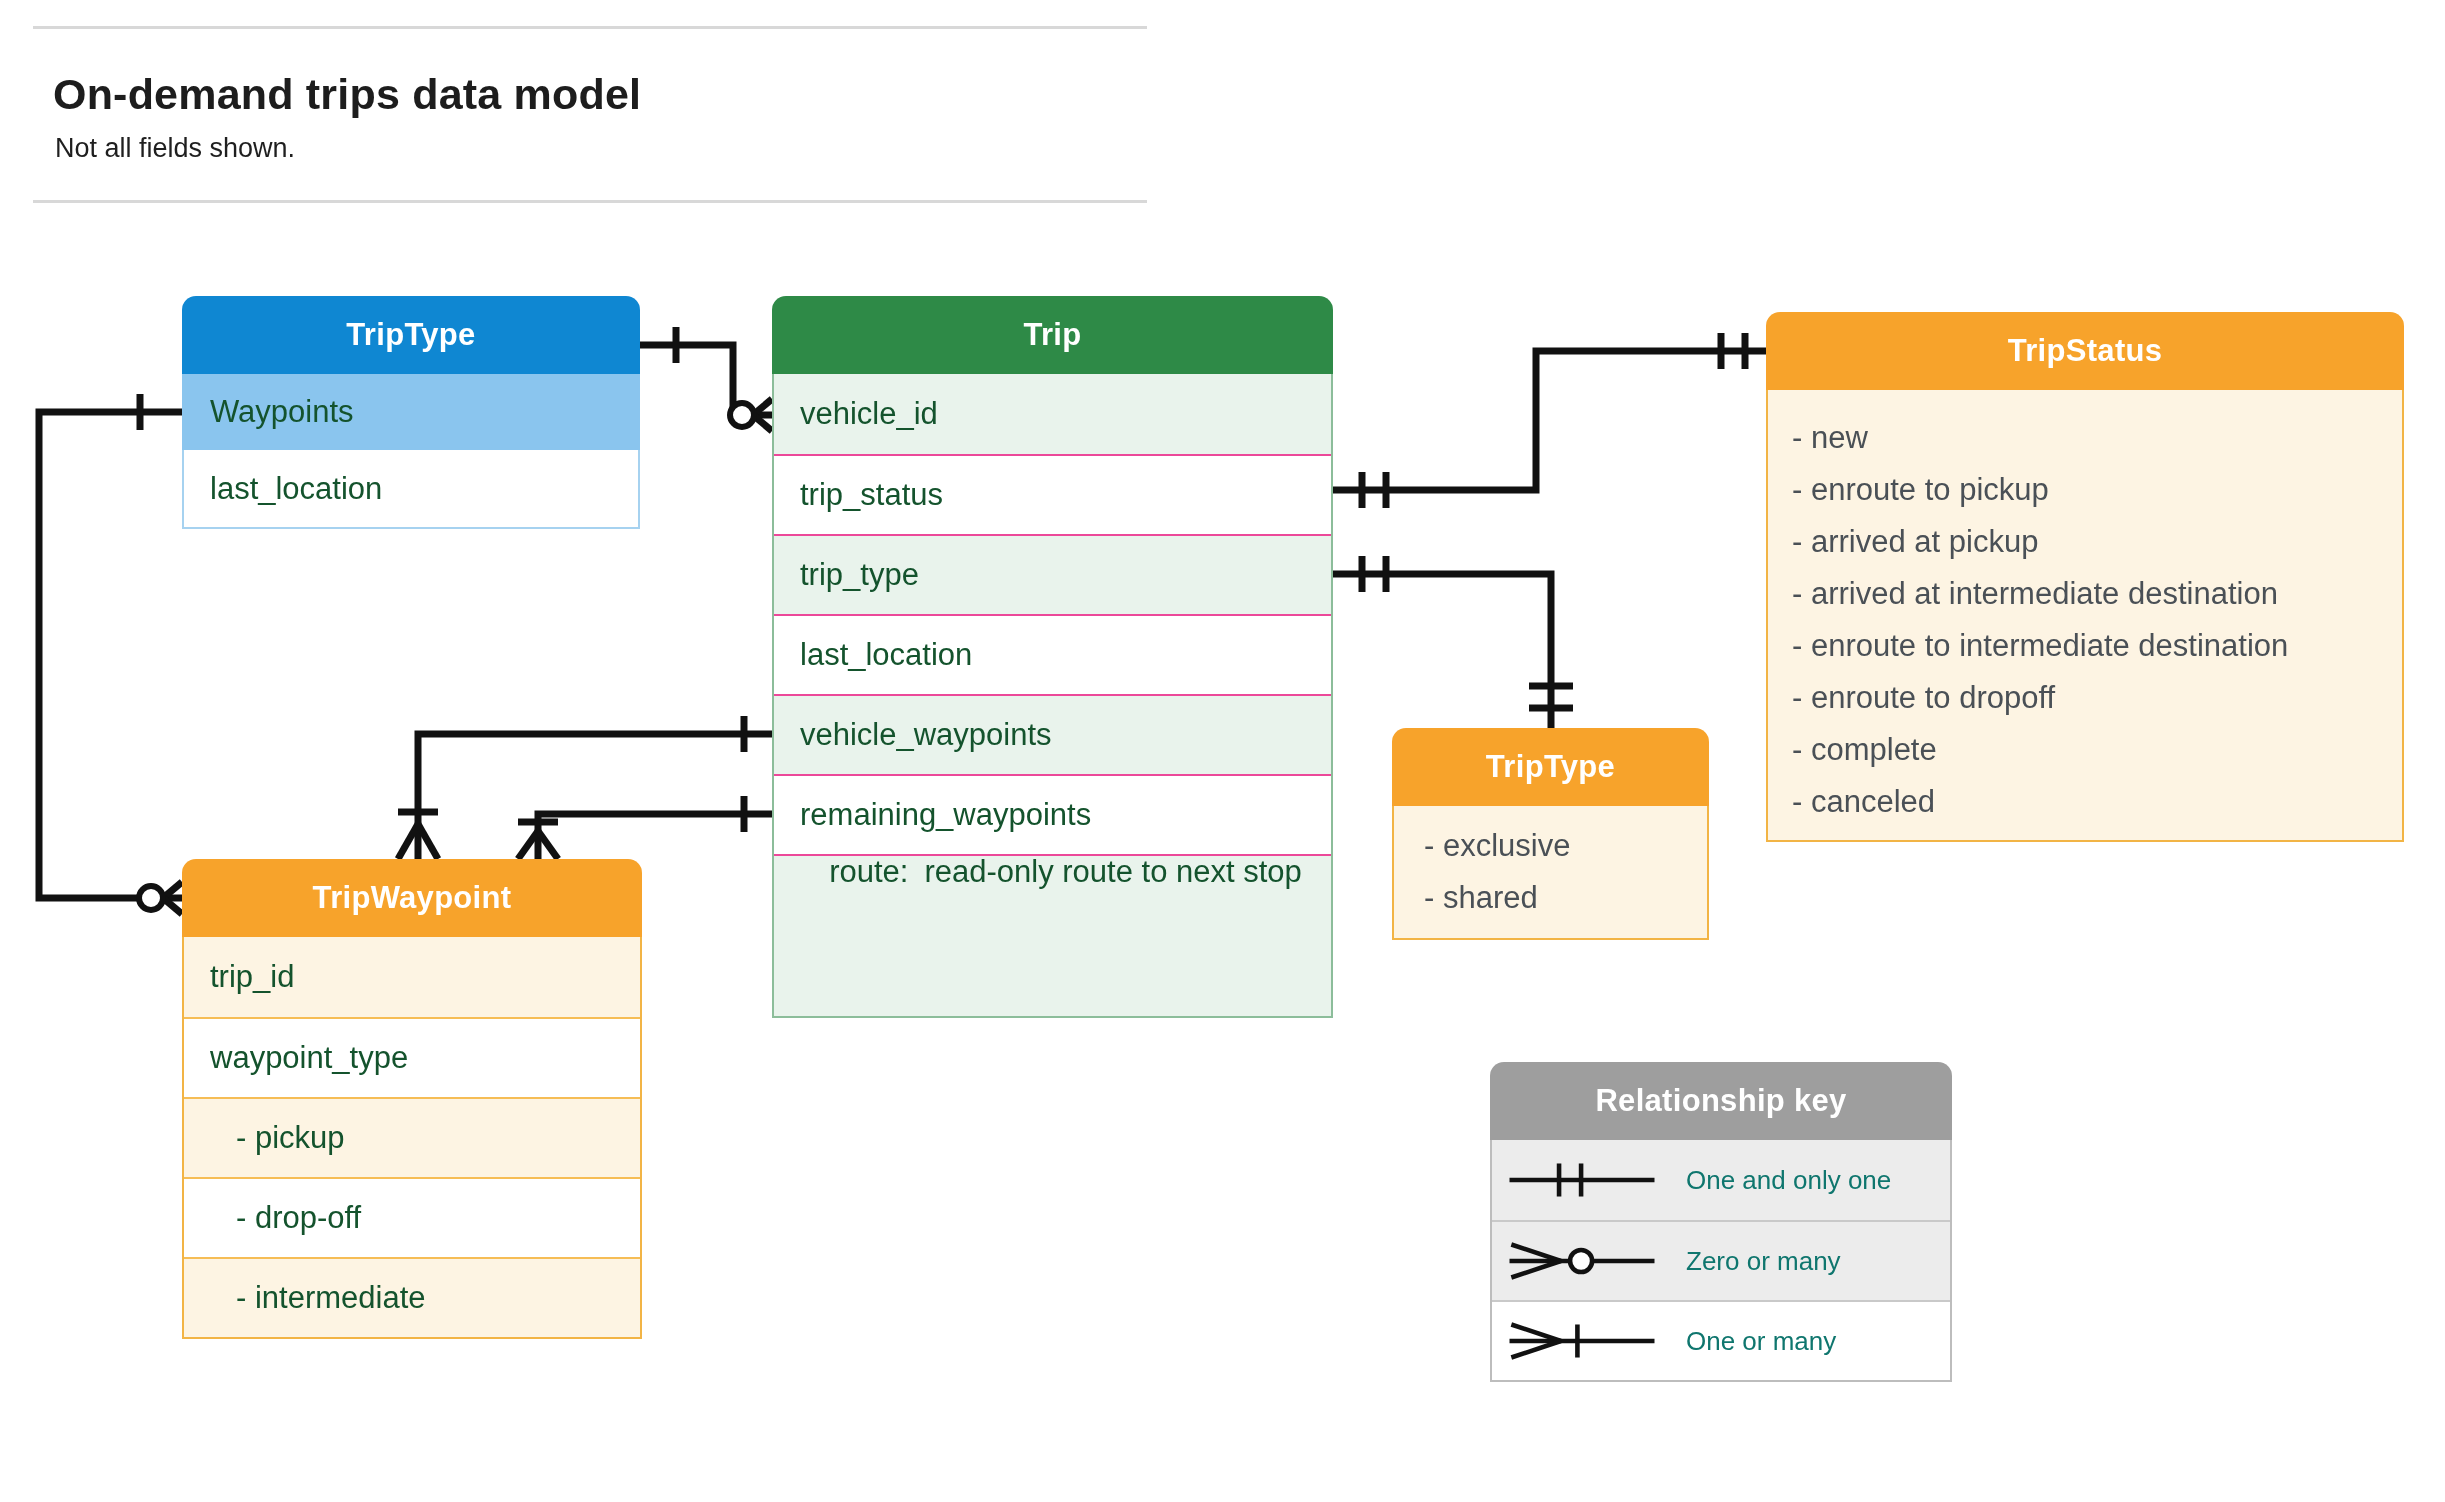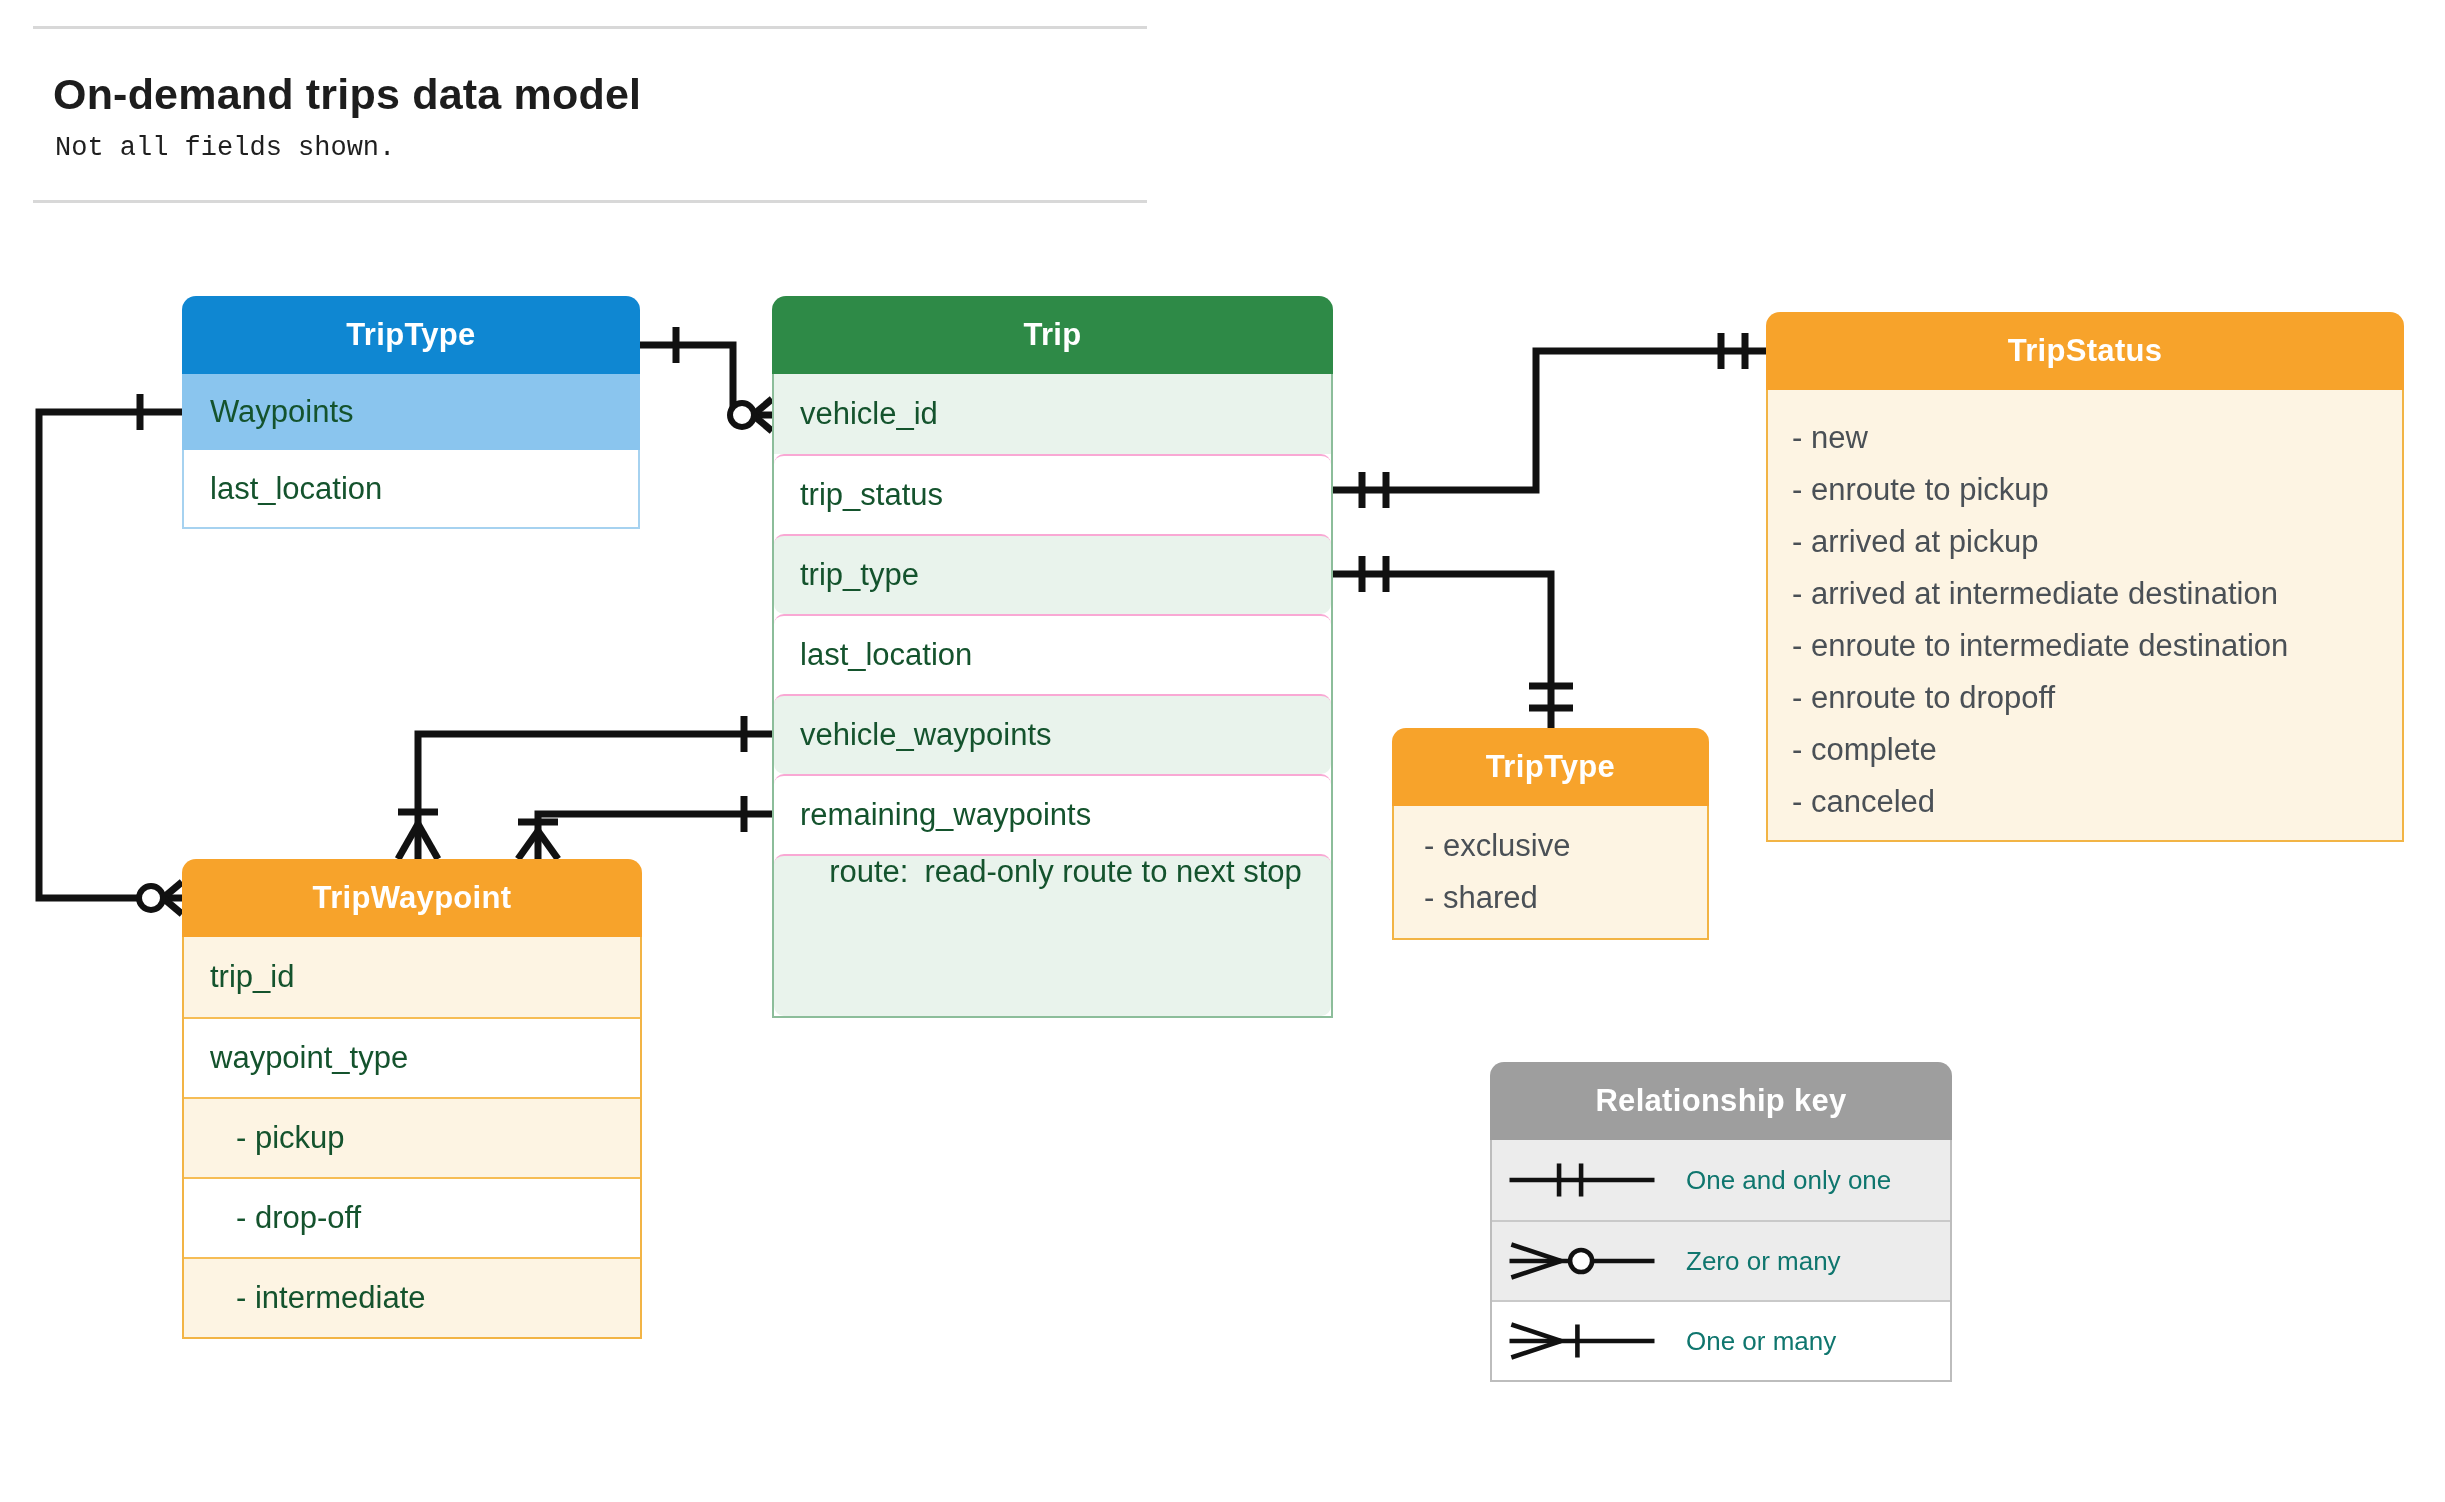--- a/index.html
+++ b/index.html
@@ -3,41 +3,41 @@
 <meta charset="utf-8">
 <style>
   html,body{margin:0;padding:0;}
   body{
     width:2445px;height:1502px;position:relative;background:#ffffff;
     font-family:"Liberation Sans",sans-serif;overflow:hidden;
     -webkit-font-smoothing:antialiased;
   }
   .rule{position:absolute;height:3px;background:#d8d8d8;}
   .page-title{position:absolute;left:53px;top:70px;font-size:43px;font-weight:bold;color:#1d1d1d;letter-spacing:.2px;}
-  .page-subtitle{position:absolute;left:55px;top:133px;font-size:27px;color:#1f1f1f;font-family:Liberation Mono, monospace;}
+  .page-subtitle{position:absolute;left:55px;top:133px;font-size:27px;color:#1f1f1f;}
 
   .entity{position:absolute;}
   .entity .hdr{
     height:78px;border-radius:14px 14px 0 0;display:flex;align-items:center;justify-content:center;
     color:#ffffff;font-size:31px;font-weight:bold;letter-spacing:.3px;
   }
   .entity .body{background:#ffffff;box-sizing:border-box;}
   .row{height:80px;display:flex;align-items:center;padding-left:26px;font-size:31px;color:#14532d;box-sizing:border-box;}
   .indent{padding-left:52px;}
 
   
   .hdr.blue{background:#0f87d2;}
   .body.blue-body{border:2px solid #a6d2f0;border-top:none;}
   .row.blue-hl{background:#8ac5ee;height:76px;margin:-0px -2px 0 -2px;padding-left:28px;}
   .row.v-white{height:77px;background:#ffffff;}
 
   
   .hdr.green{background:#2e8a47;}
   .body.green-body{border:2px solid #8cbd9a;border-top:none;}
-  .green-body .row + .row{border-top:2px solid #f9a8d4;border-radius:10px;}
+  .green-body .row + .row{border-top:2px solid #ec4899;}
   .row.g-tint{background:#e9f3ec;}
   .row.route{height:162px;align-items:flex-start;justify-content:center;gap:16px;}
   .row.route div{line-height:1;}
 
   
   .hdr.orange{background:#f7a32b;}
   .body.orange-body{border:2px solid #f2b445;border-top:none;}
   .orange-body .row + .row{border-top:2px solid #f6bd55;}
   .row.o-tint{background:#fdf4e3;}
   .enumlist{background:#fdf4e3;box-sizing:border-box;border:2px solid #f2b445;border-top:none;padding:22px 0 0 30px;}

